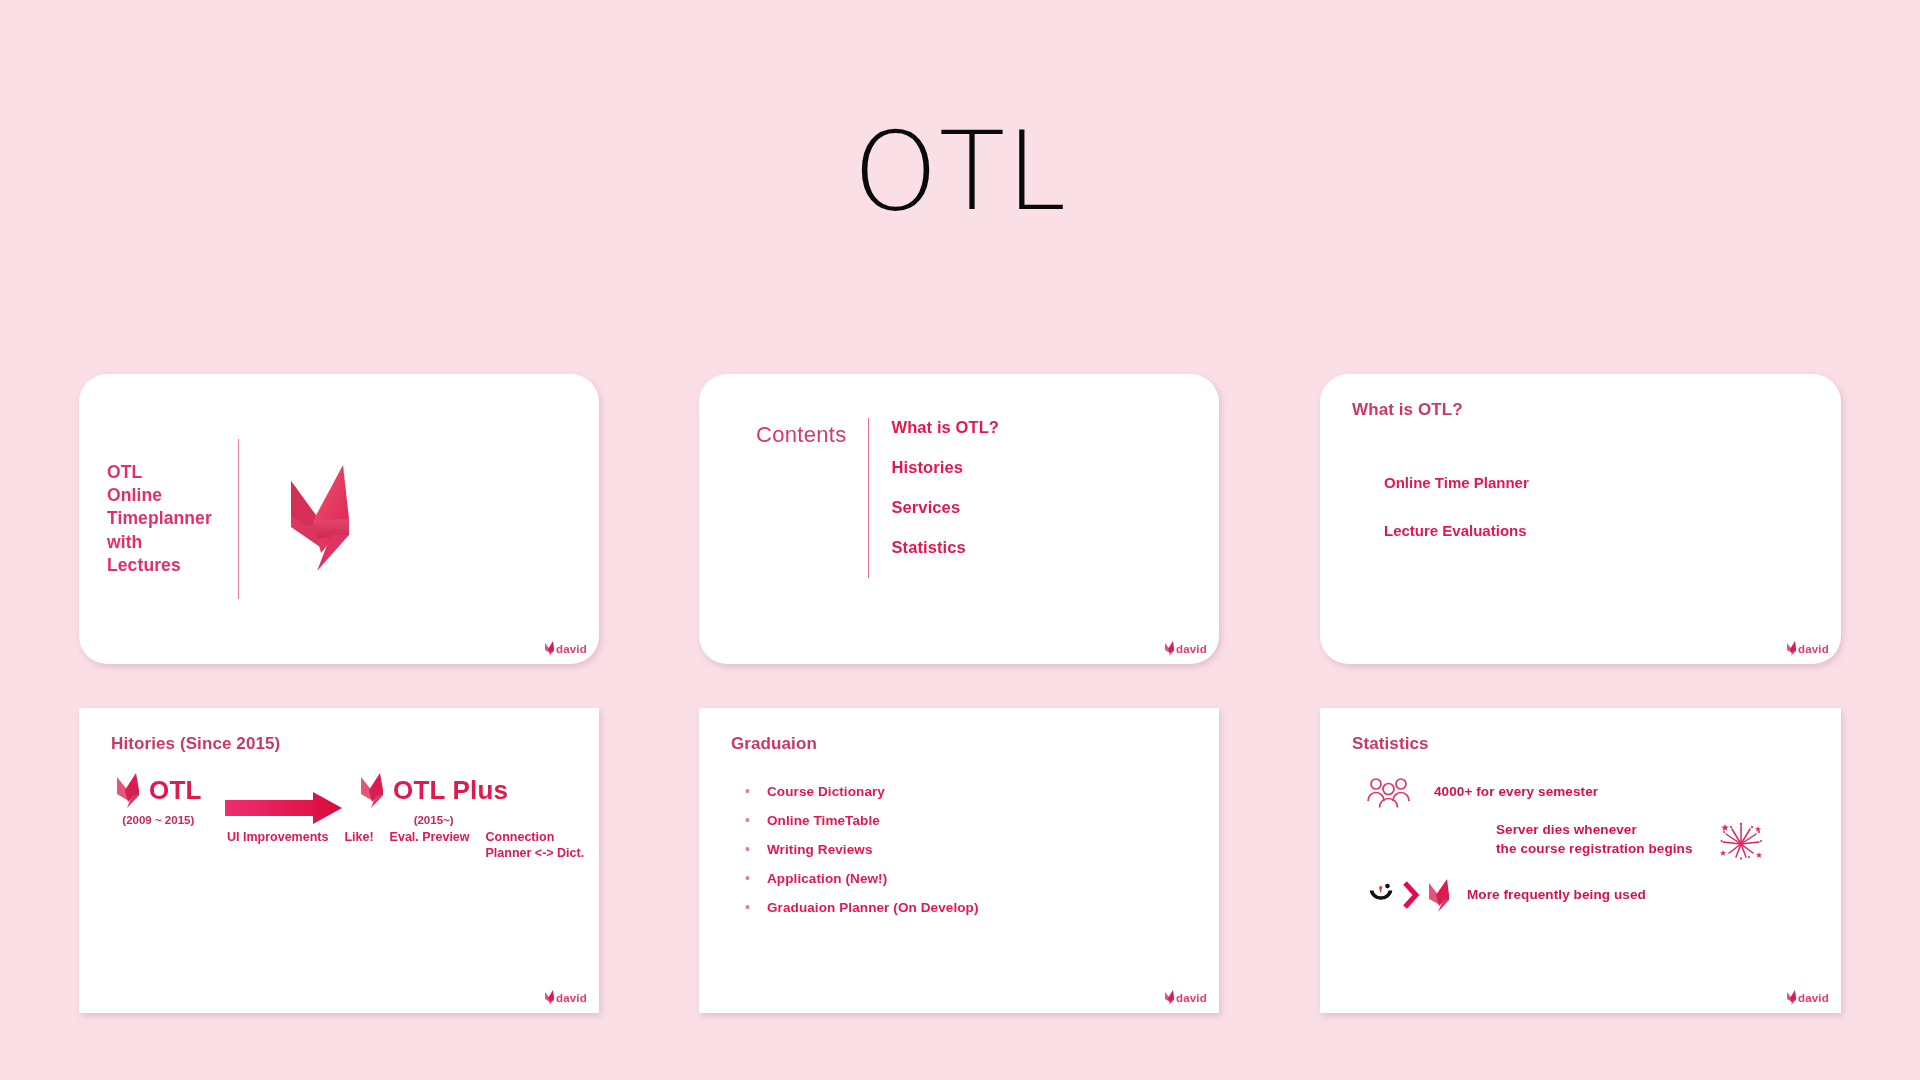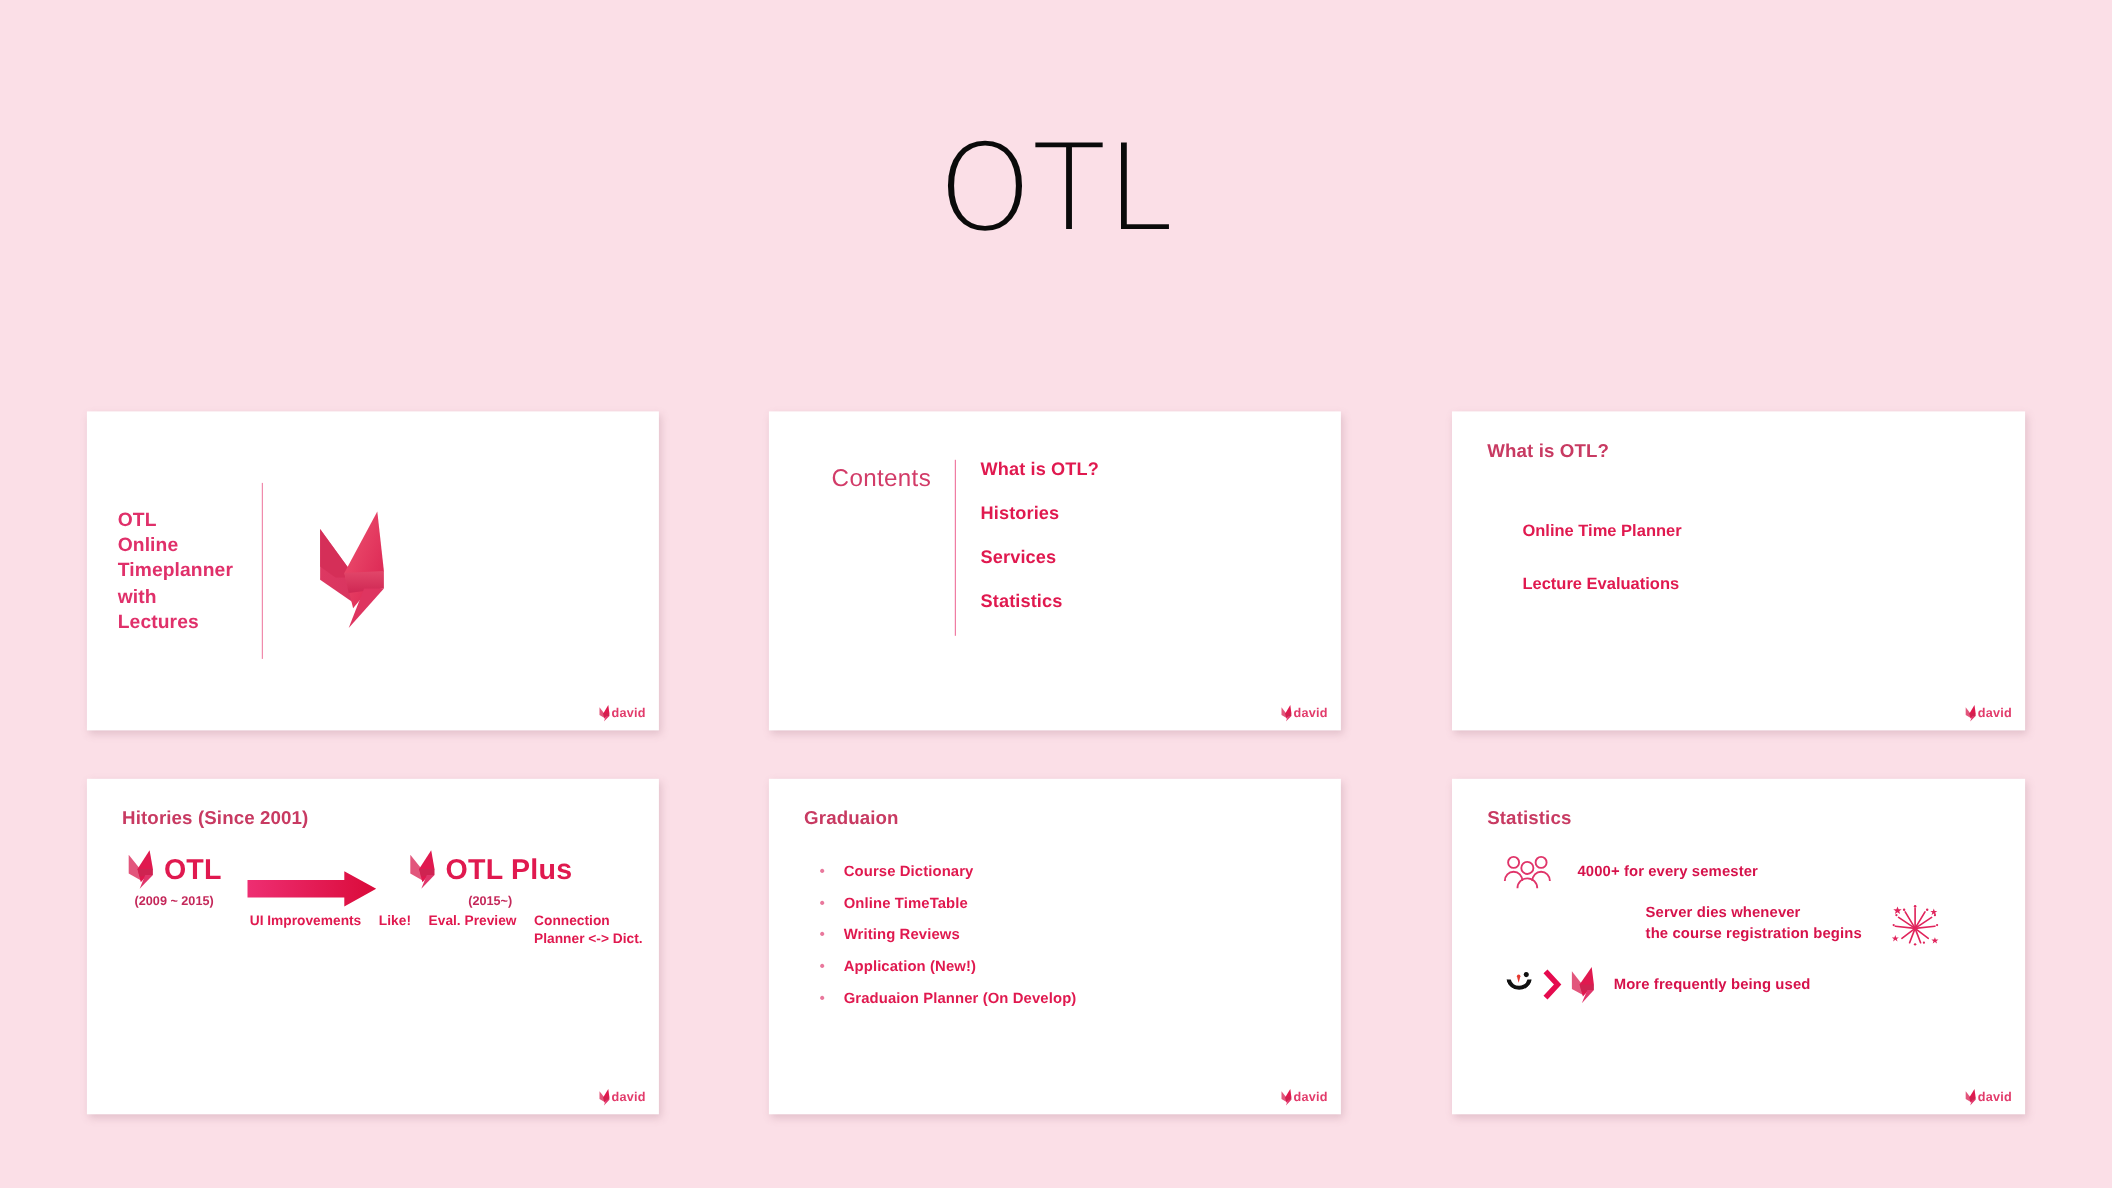--- a/index.html
+++ b/index.html
@@ -29,21 +29,21 @@
     font-stretch: normal;
   }
 
   
   .slide {
     position: absolute;
     background: #ffffff;
     box-shadow: 2px 3px 7px rgba(170,120,135,0.30);
     overflow: hidden;
   }
-  .slide.r1 { width: 520px; height: 290px; top: 374px; }
+  .slide.r1 { width: 520px; height: 290px; top: 374px; border-radius: 28px; }
   .slide.r2 { width: 520px; height: 305px; top: 708px; }
   .c1 { left: 79px; }
   .c2 { left: 699px; }
   .c3 { left: 1320px; }
   .slide.c3.r1 { width: 521px; }
   .slide.c3.r2 { width: 521px; }
 
   
   .sig {
     position: absolute;
@@ -115,21 +115,21 @@
   }
   .hist-node .brandline { display: flex; align-items: center; gap: 8px; }
   .hist-node .brandname {
     font-size: 26px; font-weight: 700; color: #e0194f; letter-spacing: .2px;
   }
   .hist-node .years {
     font-size: 11.5px; font-weight: 700; color: #c4285a;
     margin-top: 6px;
   }
   .hist-node.left { left: 36px; top: 0; }
-  .hist-node.right { left: 292px; top: 0; }
+  .hist-node.right { left: 280px; top: 0; }
   .hist-arrow { position: absolute; left: 146px; top: 19px; }
   .hist-steps {
     position: absolute; left: 148px; top: 57px;
     display: flex; flex-direction: row; gap: 16px;
   }
   .hist-steps .step {
     font-size: 12.5px; font-weight: 700; color: #e0194f;
     line-height: 1.28; white-space: pre-line;
   }
 
@@ -243,21 +243,21 @@
           <polygon points="9,0 10,7.5 5.6,12.5 4.4,7.6" fill="#e0194f"></polygon>
           <polygon points="4.4,7.6 10,7.5 10,9.8 5,10.4" fill="#d0214f"></polygon>
           <polygon points="10,9.8 5,15 7,9.8" fill="#e0356a"></polygon>
         </svg>
       </span>
       <span>david</span>
     </div>
   </div>
 
   <div class="slide r2 c1">
-    <div class="slide-head">Hitories (Since 2001)</div>
+    <div class="slide-head">Hitories (Since 2015)</div>
     <div class="hist-body">
 
       <div class="hist-node left">
         <div class="brandline">
           <span>
             <svg width="26" height="36" viewBox="0 0 26 36">
               <polygon points="2,5 14,20 14,29 2,22" fill="#e2567c"></polygon>
               <polygon points="21,1 24,18 13,30 10,18" fill="#e0194f"></polygon>
               <polygon points="10,18 24,18 24,23.5 12,25" fill="#cf2351"></polygon>
               <polygon points="24,23.5 12,36 17,23.5" fill="#e0356a"></polygon>

